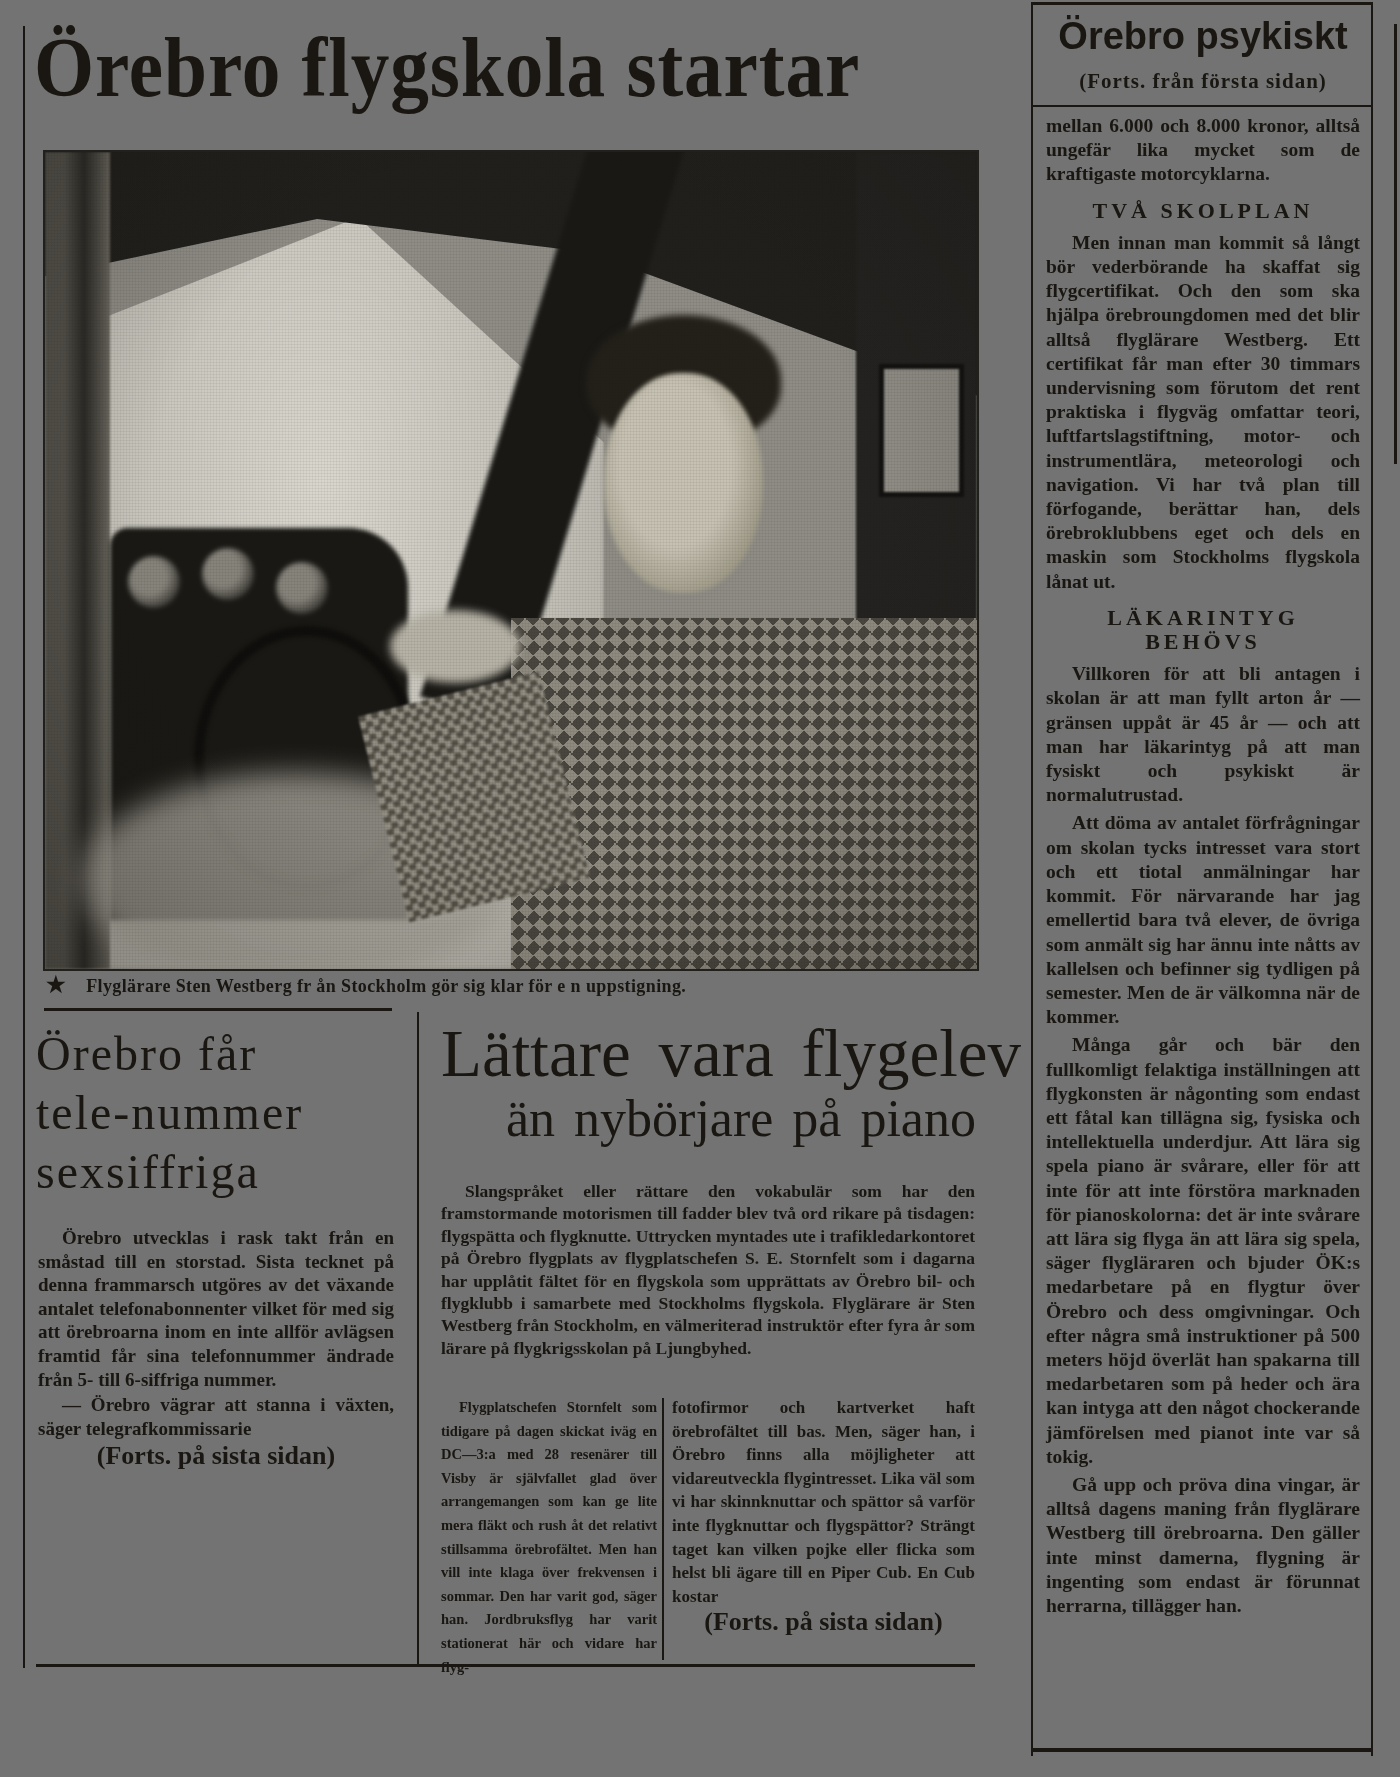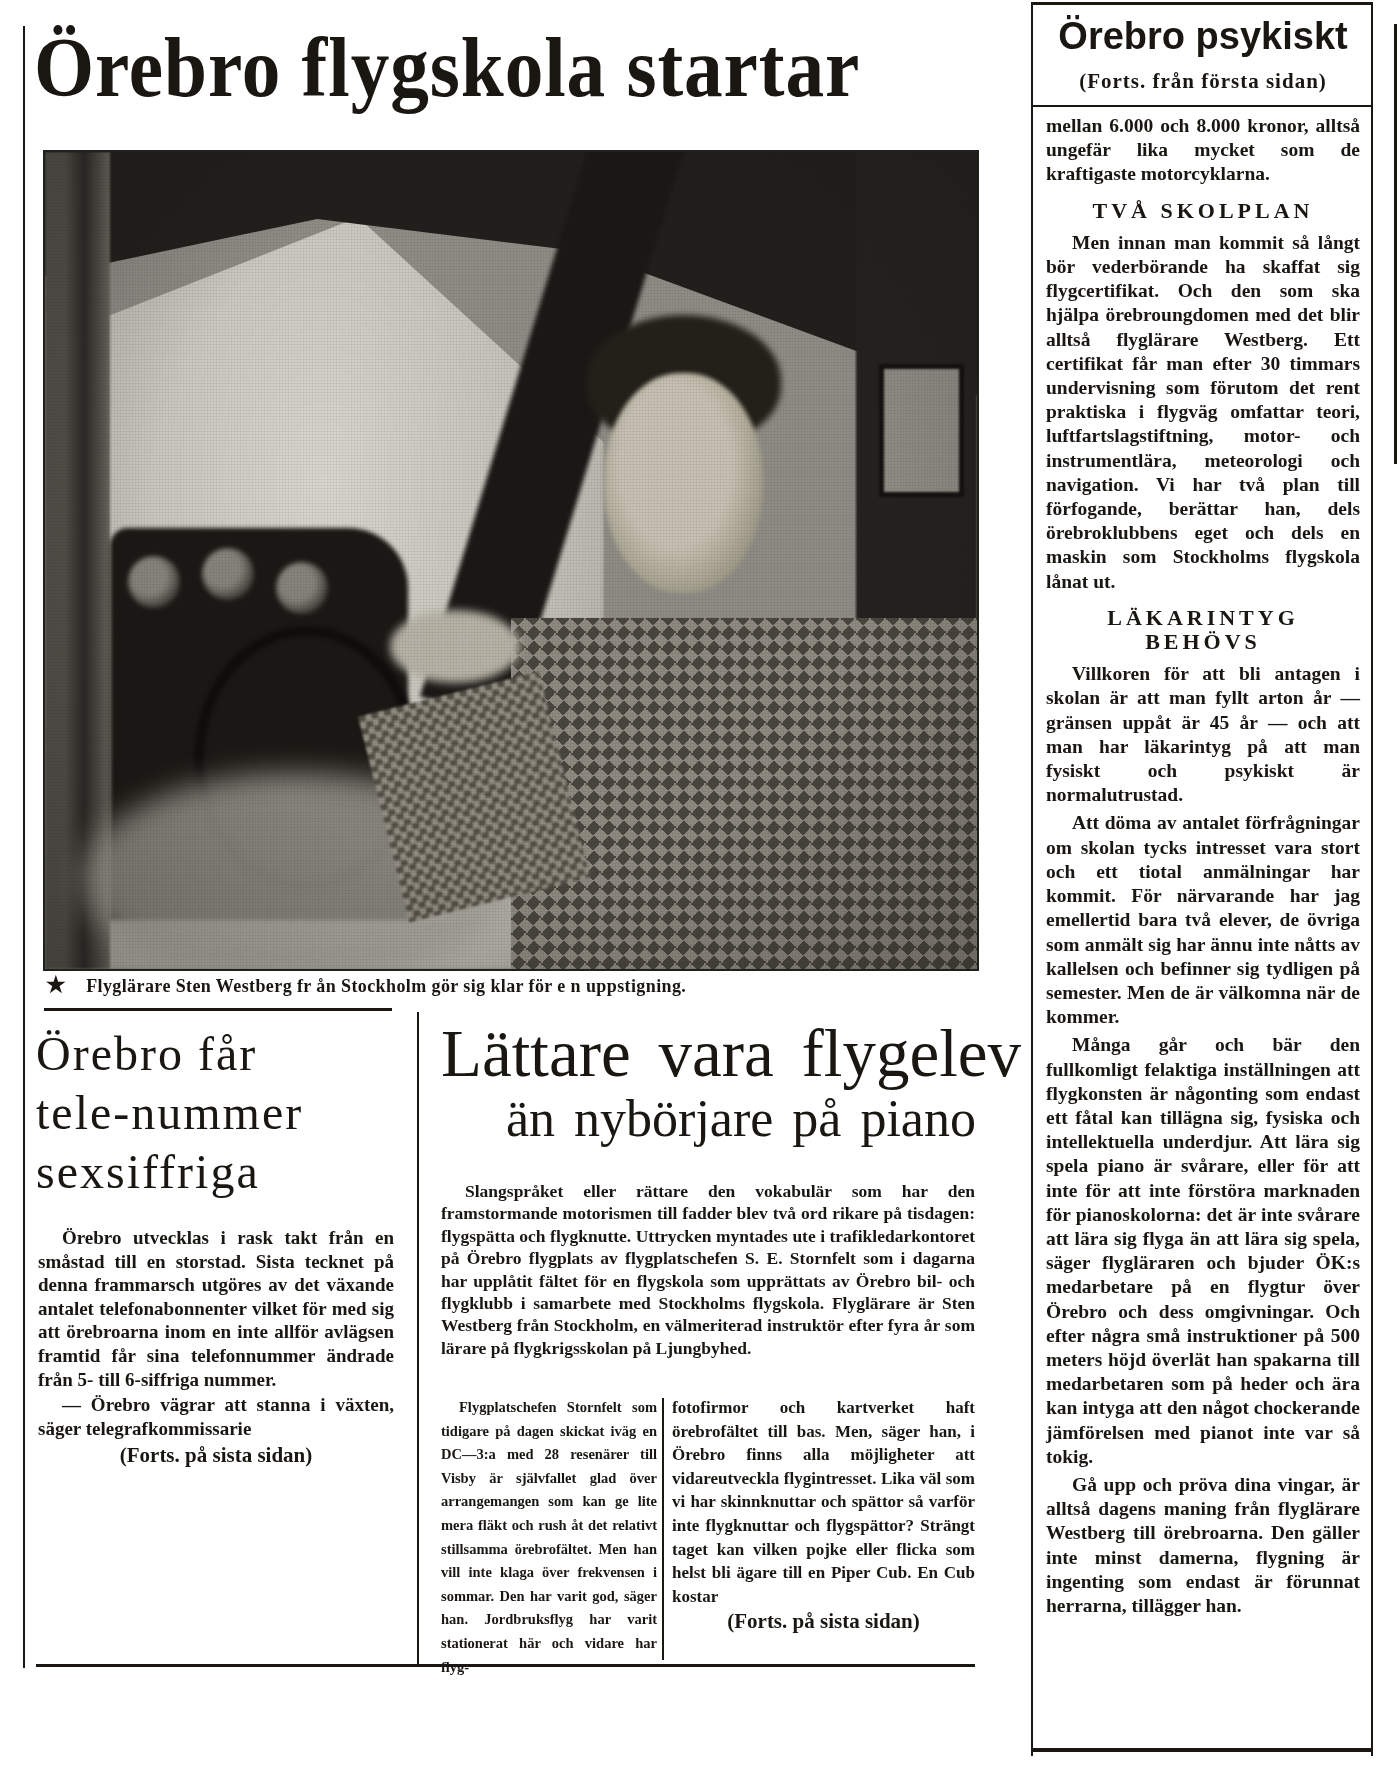--- a/index.html
+++ b/index.html
@@ -1,18 +1,18 @@
 <!DOCTYPE html>
 <html><head>
 <meta charset="utf-8">
 <style>
   html,body{margin:0;padding:0;background:#e8e6e0;}
   #page{
     position:relative;width:1400px;height:1777px;margin:0 auto;
-    background:#ffffff;color:#1a1712;overflow:hidden;
+    background:#737373;color:#1a1712;overflow:hidden;
     font-family:"Liberation Serif", serif;
   }
   .rule{position:absolute;background:#1a1712;}
   
   #masthead-headline{
     position:absolute;left:34px;top:18px;
     font-size:84px;font-weight:bold;line-height:100px;white-space:nowrap;
     transform:scaleX(.92);transform-origin:left top;letter-spacing:1px;
   }
   
@@ -68,21 +68,21 @@
   #left-article-title{
     position:absolute;left:36px;top:1024px;width:360px;text-align:left;
     font-size:48px;line-height:59px;letter-spacing:2px;
   }
   #left-article-body{
     position:absolute;left:38px;top:1226px;width:356px;
     font-size:19px;line-height:23.6px;font-weight:bold;text-align:justify;
   }
   #left-article-body p{margin:0;text-indent:24px;}
   #left-article-body p+p{margin-top:2px;}
-  .forts{font-size:21px;font-weight:bold;text-align:center;text-indent:0 !important;margin-top:4px !important;}
+  .forts{font-size:26px;font-weight:bold;text-align:center;text-indent:0 !important;margin-top:4px !important;}
   
   #mid-title-1{position:absolute;left:441px;top:1022px;font-size:67px;line-height:62px;
     word-spacing:11px;white-space:nowrap;}
   #mid-title-2{position:absolute;left:506px;top:1088px;font-size:52px;line-height:62px;
     word-spacing:6px;white-space:nowrap;}
   #mid-lead{
     position:absolute;left:441px;top:1180px;width:534px;
     font-size:17.5px;line-height:22.4px;font-weight:bold;text-align:justify;text-indent:24px;
   }
   #mid-col-1{

